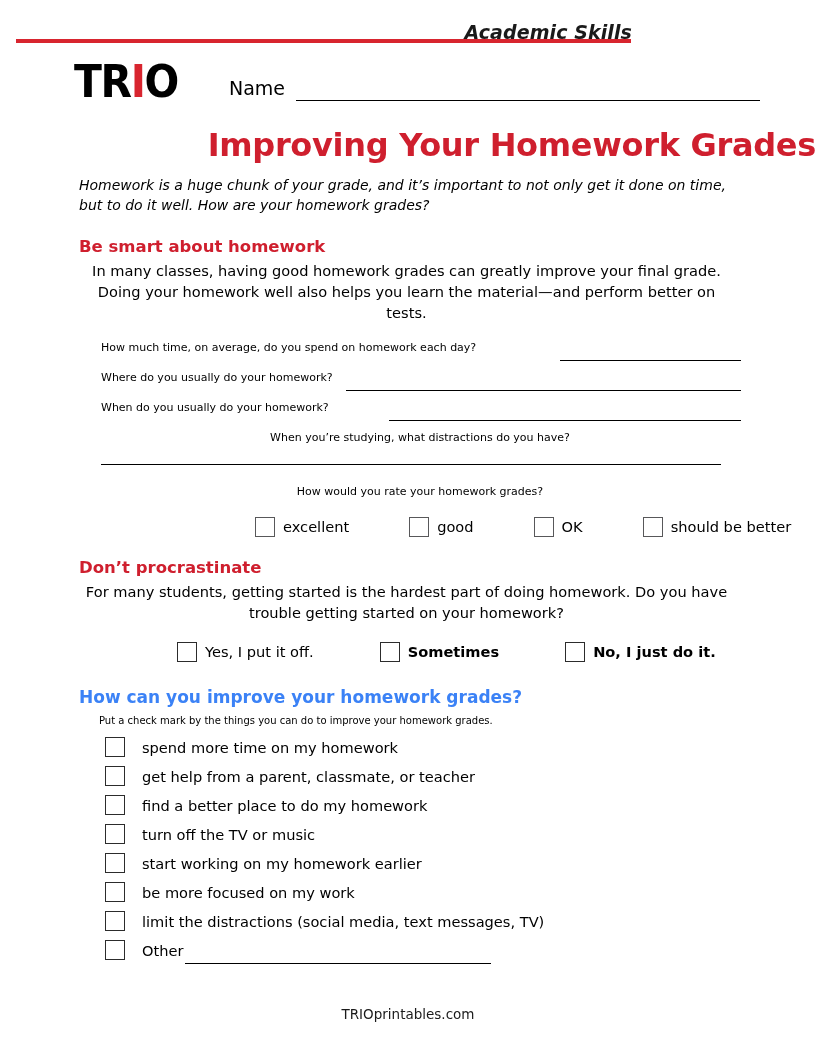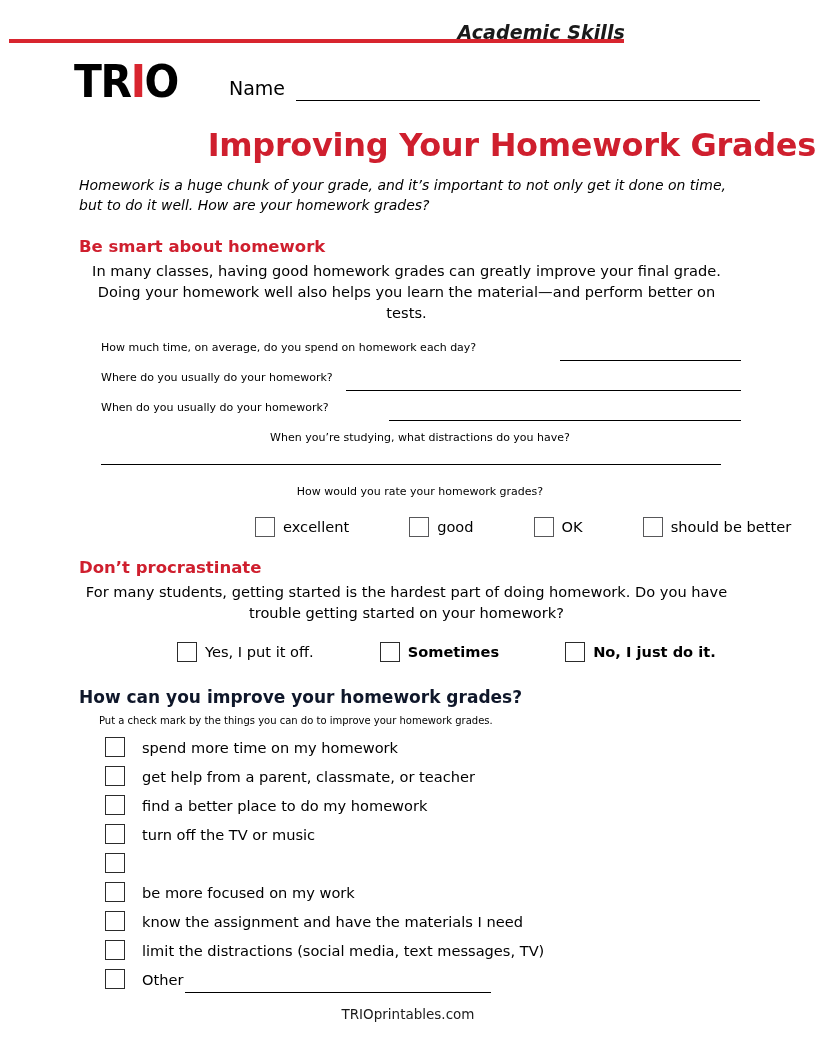--- a/index.html
+++ b/index.html
@@ -11,21 +11,21 @@
     font-family: "DejaVu Sans", "Liberation Sans", sans-serif;
     color: #000000;
     position: relative;
     overflow: hidden;
   }
 
   
   .header-band {
     position: absolute;
     top: 33px;
-    left: 9px;
+    left: 16px;
     width: 664px;
     height: 30px;
   }
   .header-rule {
     position: absolute;
     left: 0;
     top: 6px;
     width: 615px;
     height: 4px;
     background: #d8252f;
@@ -111,21 +111,21 @@
     width: 658px;
   }
 
   .section-head {
     color: #cf1f2e;
     font-weight: bold;
     font-size: 16.5px;
     margin: 21px 0 4px 0;
   }
   .section-head.black {
-    color: #0f172a;
+    color: #3b82f6;
     font-size: 17px;
   }
 
   .para {
     font-size: 14.6px;
     line-height: 1.45;
     margin: 0;
     width: 655px;
     text-align: center;
   }
@@ -299,22 +299,21 @@
   </div>
 
   <div class="section-head black" style="margin-top:25px">How can you improve your homework grades?</div>
   <div class="sub-note">Put a check mark by the things you can do to improve your homework grades.</div>
 
   <div class="checklist">
     <div class="cl-item"><span class="cbox dark"></span><span class="cl-label">spend more time on my homework</span></div>
     <div class="cl-item"><span class="cbox dark"></span><span class="cl-label">get help from a parent, classmate, or teacher</span></div>
     <div class="cl-item"><span class="cbox dark"></span><span class="cl-label">find a better place to do my homework</span></div>
     <div class="cl-item"><span class="cbox dark"></span><span class="cl-label">turn off the TV or music</span></div>
-    <div class="cl-item"><span class="cbox dark"></span></div>
+    <div class="cl-item"><span class="cbox dark"></span><span class="cl-label">start working on my homework earlier</span></div>
     <div class="cl-item"><span class="cbox dark"></span><span class="cl-label">be more focused on my work</span></div>
-    <div class="cl-item"><span class="cbox dark"></span><span class="cl-label">know the assignment and have the materials I need</span></div>
     <div class="cl-item"><span class="cbox dark"></span><span class="cl-label">limit the distractions (social media, text messages, TV)</span></div>
     <div class="cl-item"><span class="cbox dark"></span><span class="cl-label">Other</span><span class="other-line"></span></div>
   </div>
 
 </div>
 
 <div class="footer">TRIOprintables.com</div>
 
 </body></html>

